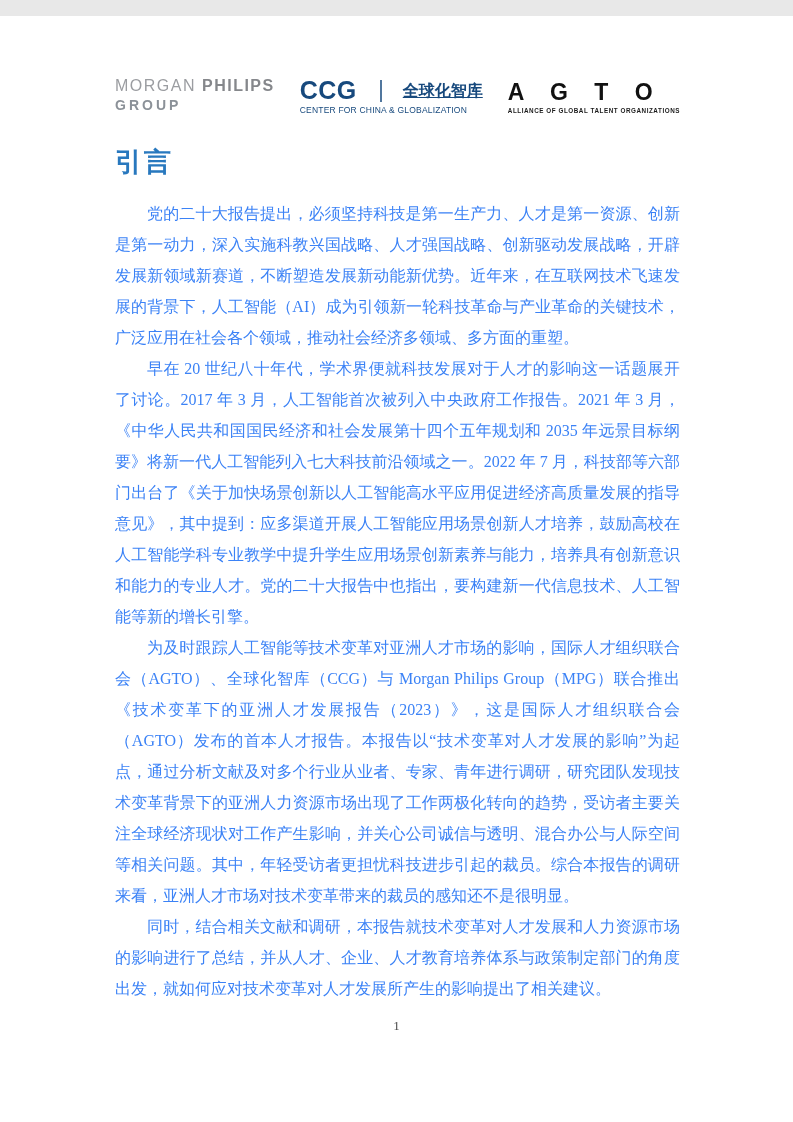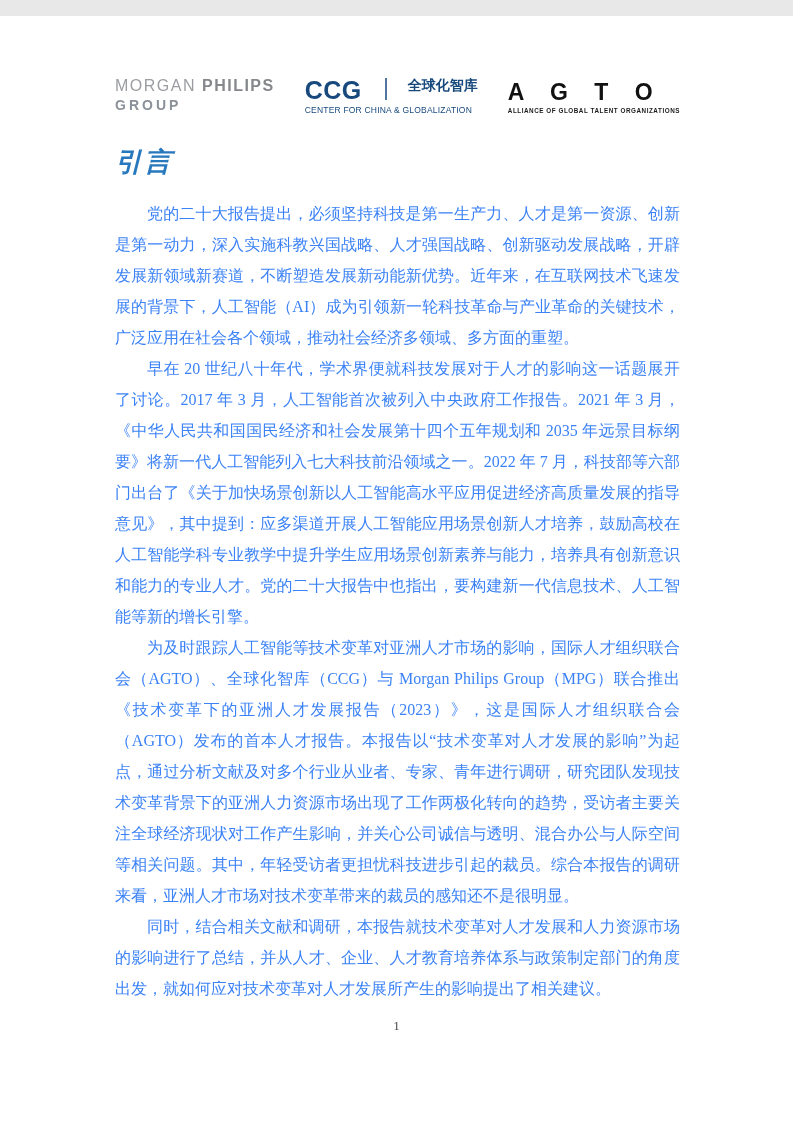--- a/index.html
+++ b/index.html
@@ -46,37 +46,38 @@
     color: #8b9198;
   }
 
   
   .logo-ccg {
     font-family: "Liberation Sans", "DejaVu Sans", sans-serif;
     color: #17497d;
     line-height: 1;
     text-align: left;
   }
-  .ccg-line1 { display: flex; align-items: flex-start; gap: 16px; }
+  .ccg-line1 { display: flex; align-items: center; gap: 16px; }
   .ccg-acronym {
     font-size: 25px;
     font-weight: 800;
     letter-spacing: 0.5px;
   }
   .ccg-divider {
     display: inline-block;
     width: 2px;
     height: 22px;
     background: #17497d;
     margin: 0 5px 0 7px;
     opacity: 0.75;
   }
   .ccg-cn {
-    font-size: 14px;
+    font-size: 16px;
     font-weight: 700;
+    text-decoration: underline;
   }
   .ccg-tagline {
     margin-top: 3px;
     font-size: 8.5px;
     font-weight: 400;
     letter-spacing: 0.2px;
   }
 
   
   .logo-agto {
@@ -100,21 +101,20 @@
   }
 
   
   .section-heading {
     margin-top: 22px;
     font-family: "Liberation Sans", "DejaVu Sans", sans-serif;
     font-size: 27px;
     font-weight: 700;
     letter-spacing: 2px;
     color: #2878be;
-    font-style: italic;
   }
 
   
   .body-text {
     margin-top: 14px;
     font-size: 16px;
     line-height: 31px;
     color: #3b82f6;
     text-align: justify;
   }

